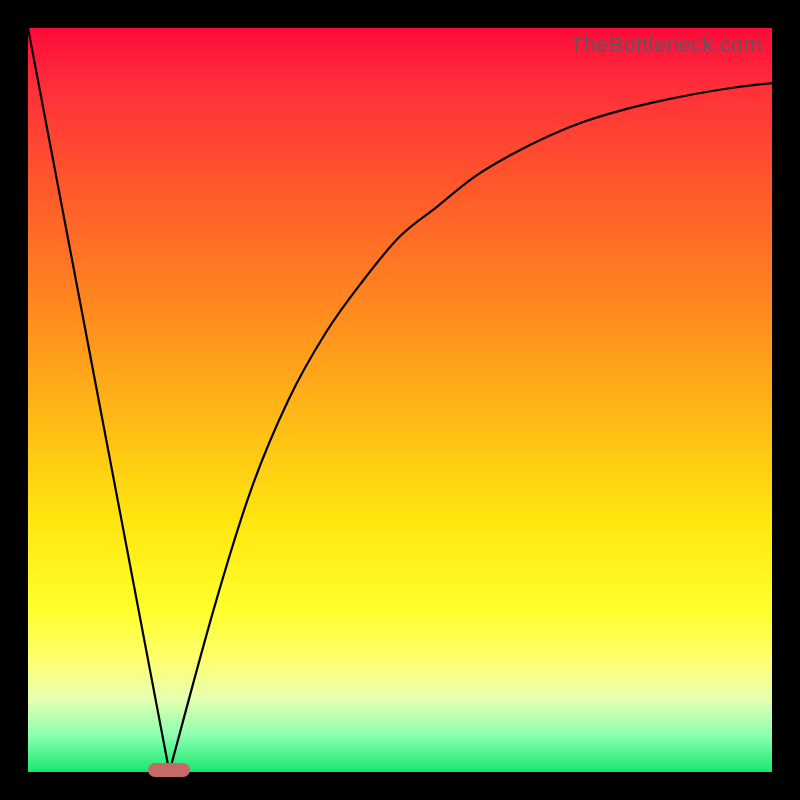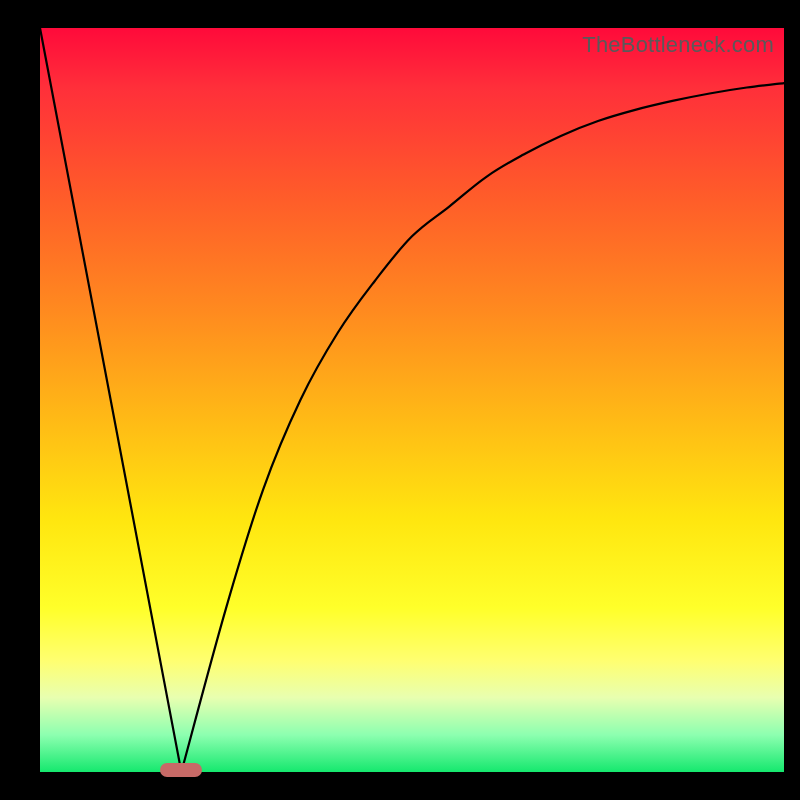--- a/index.html
+++ b/index.html
@@ -8,21 +8,20 @@
     width: 800px;
     height: 800px;
     background: #000;
     overflow: hidden;
   }
   .frame {
     position: relative;
     width: 740px;
     height: 800px;
     background: #000;
-    margin-left: 12px;
   }
   .plot {
     position: absolute;
     left: 28px;
     top: 28px;
     width: 744px;
     height: 744px;
     background: linear-gradient(to bottom,
       #ff0a3a 0%,
       #ff2f3a 8%,

